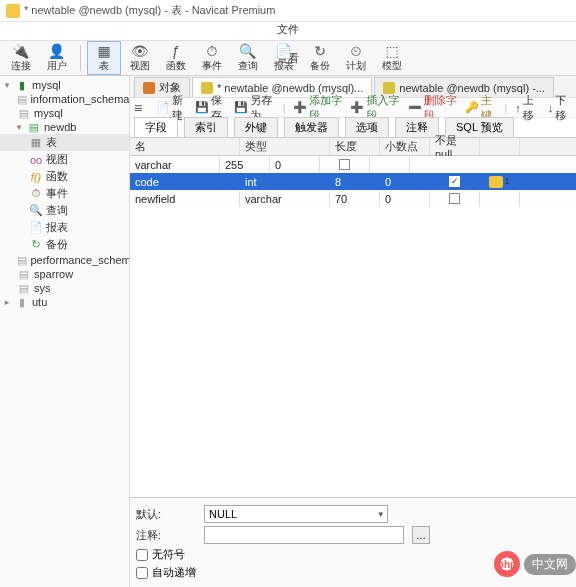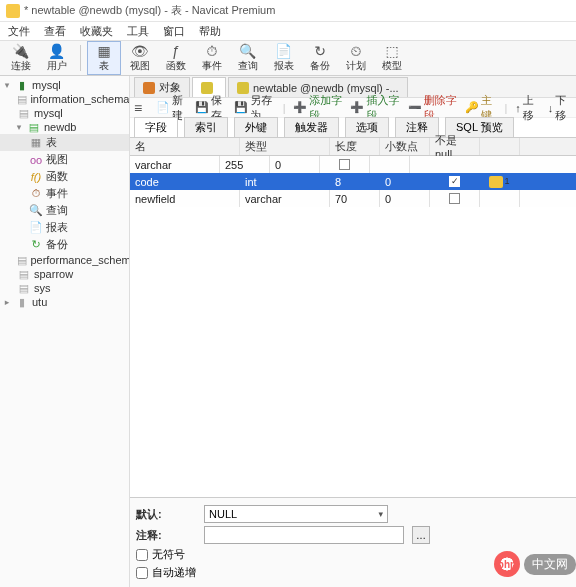--- a/index.html
+++ b/index.html
@@ -2,21 +2,21 @@
 <html><head>
 <meta charset="utf-8">
 <style>
 * { box-sizing: border-box; margin: 0; padding: 0; font-family: "Microsoft YaHei", Arial, sans-serif; }
 body { width: 576px; height: 587px; background: #fff; font-size: 11px; position: relative; overflow: hidden; }
 
 .titlebar { height: 22px; background: #fff; display: flex; align-items: center; padding: 0 6px; border-bottom: 1px solid #e5e5e5; }
 .titlebar .ticon { width: 14px; height: 14px; background: #f7c948; border-radius: 2px; margin-right: 4px; }
 .titlebar span { color: #555; font-size: 11px; }
 
-.menubar { height: 18px; display: flex; align-items: center; gap: 14px; padding: 0 8px; color: #333; font-size: 11px; }
+.menubar { height: 18px; display: flex; align-items: center; gap: 14px; padding: 0 8px; color: #333; font-size: 11px; flex-direction: column; }
 .menubar span { cursor: default; }
 
 .toolbar { height: 36px; background: #f7f7f7; border-top: 1px solid #e0e0e0; border-bottom: 1px solid #d0d0d0; display: flex; align-items: center; padding: 0 4px; gap: 2px; }
 .tbtn { display: flex; flex-direction: column; align-items: center; justify-content: center; width: 34px; height: 34px; color: #333; font-size: 10px; cursor: pointer; }
 .tbtn.active { background: #e8f0fe; border: 1px solid #9bb7e0; }
 .tbtn .ico { width: 18px; height: 16px; display: flex; align-items: center; justify-content: center; font-size: 14px; color: #555; }
 .tsep { width: 1px; height: 26px; background: #ccc; margin: 0 4px; }
 
 .main { display: flex; height: calc(100% - 76px); }
 
@@ -72,21 +72,21 @@
 .gridrow.sel { background: #2a6bd6; color: #fff; }
 .gridrow.sel .col { border-right-color: #2a6bd6; }
 .gridrow .chk { width: 11px; height: 11px; border: 1px solid #888; background: #fff; display: inline-block; }
 .gridrow .chk.checked::after { content: "✓"; font-size: 9px; color: #333; position: relative; top: -3px; left: 1px; }
 .gridrow.sel .chk { border-color: #fff; }
 .keyico { display: inline-flex; gap: 1px; }
 .keyico .key { width: 14px; height: 12px; background: #f2c53d; border-radius: 2px; }
 
 .bottompanel { border-top: 1px solid #ccc; background: #fafafa; padding: 4px 6px; font-size: 11px; }
 .bp-row { display: flex; align-items: center; margin: 3px 0; gap: 8px; }
-.bp-row label { width: 60px; color: #333; font-weight: bold; }
+.bp-row label { width: 60px; color: #333; }
 .bp-row input[type=text] { height: 18px; border: 1px solid #aaa; padding: 0 4px; font-size: 11px; }
 .bp-row .combo { width: 184px; height: 18px; border: 1px solid #aaa; display: flex; align-items: center; justify-content: space-between; padding: 0 4px; background: #fff; }
 .bp-row .combo .arr { font-size: 9px; color: #555; }
 .bp-check { display: flex; align-items: center; gap: 4px; margin: 3px 0 3px 0; }
 .bp-check input { width: 12px; height: 12px; }
 .dotsbtn { width: 18px; height: 18px; border: 1px solid #aaa; background: #eee; display: flex; align-items: center; justify-content: center; font-size: 10px; cursor: pointer; }
 
 .watermark { position: absolute; right: 0; bottom: 10px; display: flex; align-items: center; gap: 4px; opacity: 0.85; pointer-events: none; }
 .watermark .logo { width: 26px; height: 26px; border-radius: 50%; background: radial-gradient(circle,#fff 35%,#f74040 36%); display: flex; align-items: center; justify-content: center; color: #f74040; font-weight: bold; font-size: 10px; }
 .watermark .txt { background: #888; color: #fff; padding: 2px 8px; border-radius: 10px; font-size: 12px; }
@@ -226,20 +226,21 @@
 
   <div class="content">
 
     <div class="tabbar">
       <div class="tab">
           <div class="tico home"></div>
           <span>对象</span>
         </div>
       <div class="tab active">
           <div class="tico tblico"></div>
+          <span>* newtable @newdb (mysql)...</span>
         </div>
       <div class="tab">
           <div class="tico tblico"></div>
           <span>newtable @newdb (mysql) -...</span>
         </div>
     </div>
 
     <div class="actionbar">
       <span class="hamburger">≡</span>
       <span class="act">📄 <span>新建</span></span>

